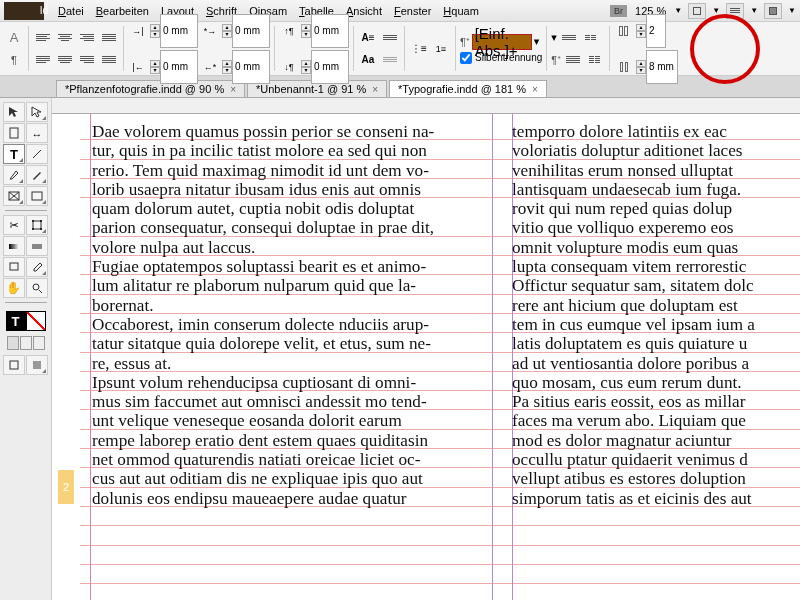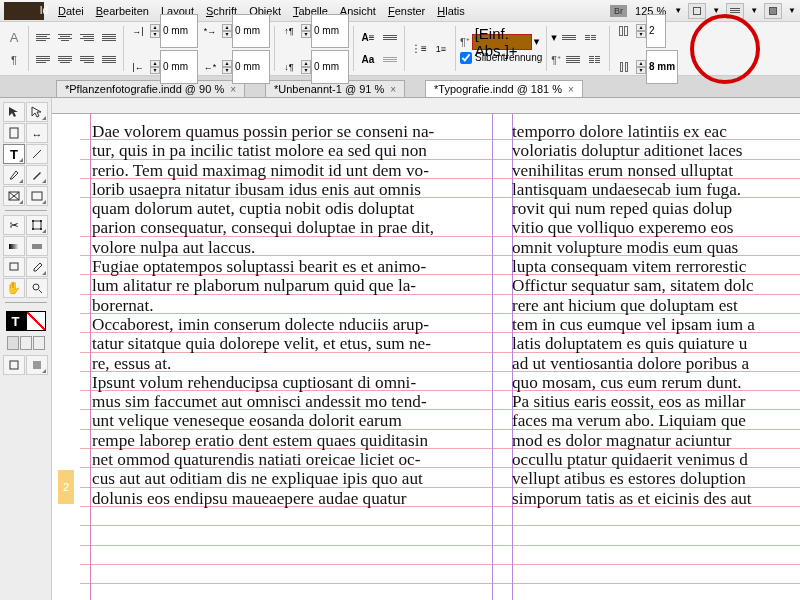--- a/index.html
+++ b/index.html
@@ -33,21 +33,21 @@
   .num-field input { width:38px; height:16px; font-size:10px; border:1px solid #aaa; padding:16px 2px; }
   .para-style { width:60px; height:16px; font-size:15px; border:1px solid #b91c1c; background:#a16207; padding:0 2px; display:flex; align-items:center; }
   .chk { display:flex; align-items:center; gap:3px; font-size:10px; }
   .chk input { width:12px; height:12px; }
   .sep { width:1px; background:#ccc; margin:2px 2px; align-self:stretch; }
   .pil { font-size:11px; color:#555; }
   
   .red-circle { position:absolute; width:70px; height:70px; border:4px solid #d40000; border-radius:50%; right:40px; top:14px; pointer-events:none; z-index:10; }
   
   .tabbar { height: 22px; background: #d8d8d8; border-bottom: 1px solid #aaa; display:flex; align-items:flex-end; padding-left:56px; }
-  .tab { background:#e8e8e8; border:1px solid #aaa; border-bottom:none; padding:2px 8px; font-size:11px; display:flex; align-items:center; gap:6px; margin-right:20px; }
+  .tab { background:#e8e8e8; border:1px solid #aaa; border-bottom:none; padding:2px 8px; font-size:11px; display:flex; align-items:center; gap:6px; margin-right:2px; }
   .tab.active { background:#fff; }
   .tab .x { font-size:10px; color:#666; cursor:pointer; }
   
   .work { position:absolute; left:0; top:98px; right:0; bottom:0; display:flex; }
   
   .toolbox { width:52px; background:#ededed; border-right:1px solid #ccc; padding:4px 2px; display:flex; flex-direction:column; gap:1px; align-items:center; }
   .tool-row { display:flex; gap:1px; }
   .tool { width:22px; height:20px; background:#f5f5f5; border:1px solid #ccc; display:flex; align-items:center; justify-content:center; font-size:12px; position:relative; }
   .tool.sel { background:#fff; border-color:#888; }
   .tool .tri { position:absolute; right:1px; bottom:1px; border:2px solid transparent; border-right-color:#777; border-bottom-color:#777; width:0; height:0; }
@@ -75,25 +75,25 @@
 </style>
 </head>
 <body>
 
 <div class="menubar">
   <div class="logo">Id</div>
   <div class="menu-item"><u>D</u><span>atei</span></div>
   <div class="menu-item"><u>B</u><span>earbeiten</span></div>
   <div class="menu-item"><u>L</u><span>ayout</span></div>
   <div class="menu-item"><u>S</u><span>chrift</span></div>
-  <div class="menu-item"><u>O</u><span>bjekt</span></div>
+  <div class="menu-item"><u>O</u><span>ipsam</span></div>
   <div class="menu-item"><u>T</u><span>abelle</span></div>
   <div class="menu-item"><u>A</u><span>nsicht</span></div>
   <div class="menu-item"><u>F</u><span>enster</span></div>
-  <div class="menu-item"><u>H</u><span>latis</span></div>
+  <div class="menu-item"><u>H</u><span>quam</span></div>
   <div class="right">
     <div class="br-box">Br</div>
     <span class="zoom">125 %</span>
     <span class="drop">▼</span>
     <div class="iconbtn">
         <div class="sq"></div>
       </div>
     <span class="drop">▼</span>
     <div class="iconbtn">
         <div class="bars">
@@ -390,21 +390,21 @@
           <div style="display:flex;gap:2px">
             <div style="width:3px;height:10px;border:1px solid #666"></div>
             <div style="width:3px;height:10px;border:1px solid #666"></div>
           </div>
         </div>
       <div class="num-field">
           <div class="spin">
             <span>▴</span>
             <span>▾</span>
           </div>
-          <input style="width: 32px; font-weight: bold;" value="8 mm">
+          <input style="width: 32px;" value="8 mm">
         </div>
     </div>
   </div>
 </div>
 
 <div class="red-circle"></div>
 
 <div class="tabbar">
   <div class="tab">
       <span>*Pflanzenfotografie.indd @ 90 %</span>

